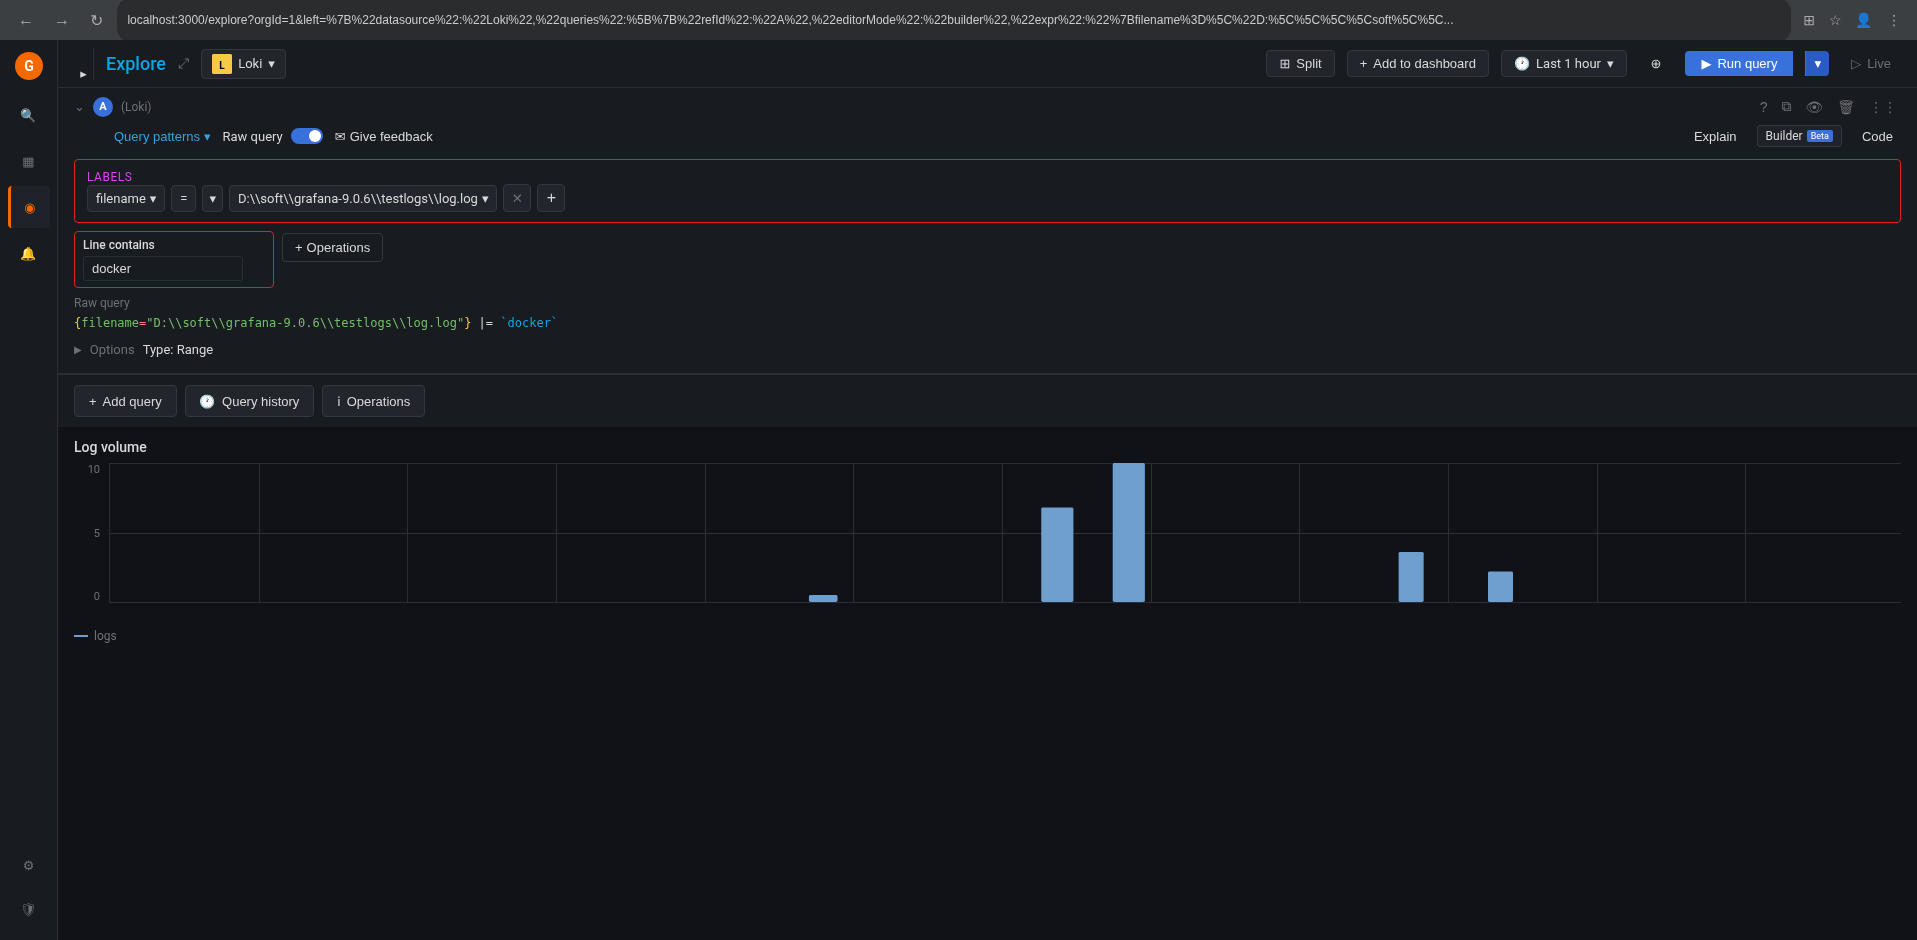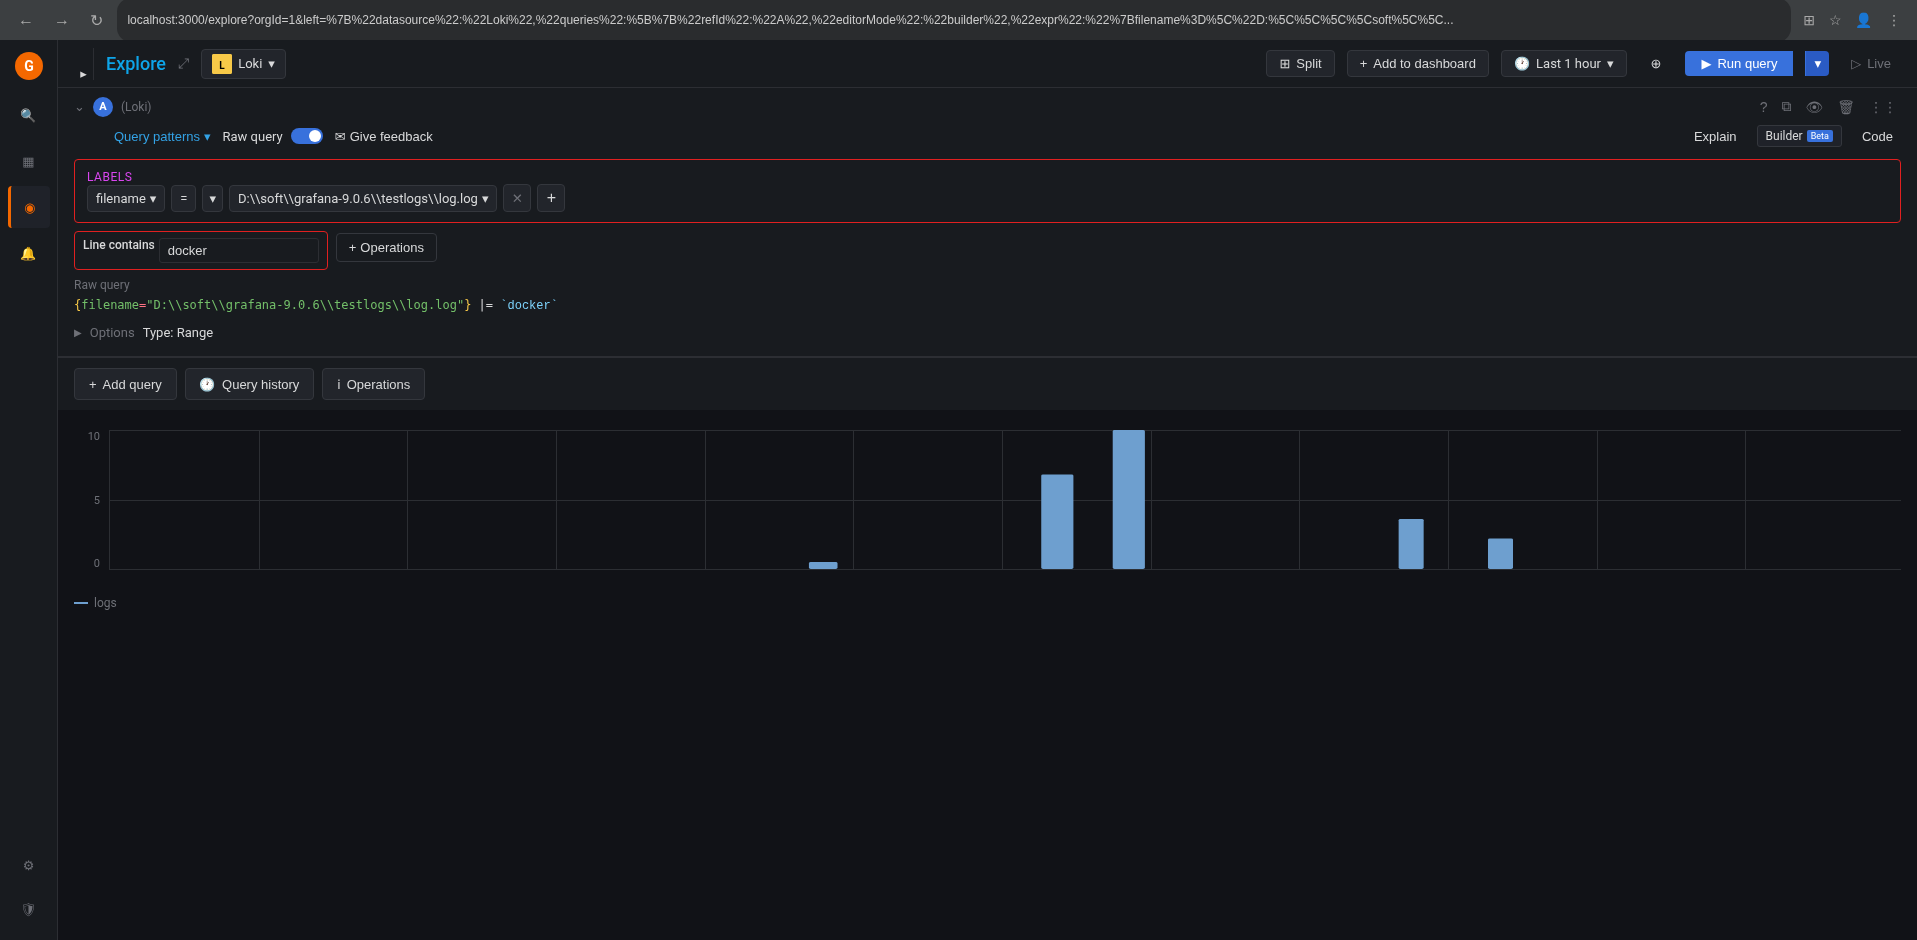--- a/index.html
+++ b/index.html
@@ -462,21 +462,21 @@
       display: flex;
       align-items: flex-start;
       gap: 0;
       margin-bottom: 8px;
     }
     .line-contains-section {
       border: 1px solid #e02020;
       border-radius: 4px;
       padding: 6px 8px;
       display: inline-flex;
-      flex-direction: row;
+      flex-direction: column;
       gap: 4px;
       min-width: 200px;
     }
     .line-contains-label {
       font-size: 12px;
       color: #d8d9da;
       font-weight: 500;
     }
     .line-contains-input {
       background: none;
@@ -517,21 +517,21 @@
     .raw-query-text {
       font-family: 'Consolas', 'Monaco', monospace;
       font-size: 12px;
       line-height: 1.5;
     }
     .raw-query-brace { color: #f7c948; }
     .raw-query-key { color: #73bf69; }
     .raw-query-eq { color: #ff7383; }
     .raw-query-value { color: #73bf69; }
     .raw-query-filter { color: #d8d9da; }
-    .raw-query-pattern { color: #7dd3fc; font-family: Liberation Mono, monospace; }
+    .raw-query-pattern { color: #0ea5e9; }
 
     
     .options-row {
       display: flex;
       align-items: center;
       gap: 8px;
       color: #6e7077;
       font-size: 13px;
       cursor: pointer;
       padding: 4px 0;
@@ -872,20 +872,21 @@
           <span>🕐</span>
           <span>Query history</span>
         </button>
         <button class="action-btn">
           <span>ℹ</span>
           <span>Operations</span>
         </button>
       </div>
 
       <div class="log-volume-section">
+        <div class="log-volume-title">Log volume</div>
         <div class="chart-container">
           <div class="chart-y-labels">
             <span>10</span>
             <span>5</span>
             <span>0</span>
           </div>
           <div class="chart-area">
 
             <div class="chart-grid">
               <div class="chart-grid-line" style="top: 0%;"></div>

